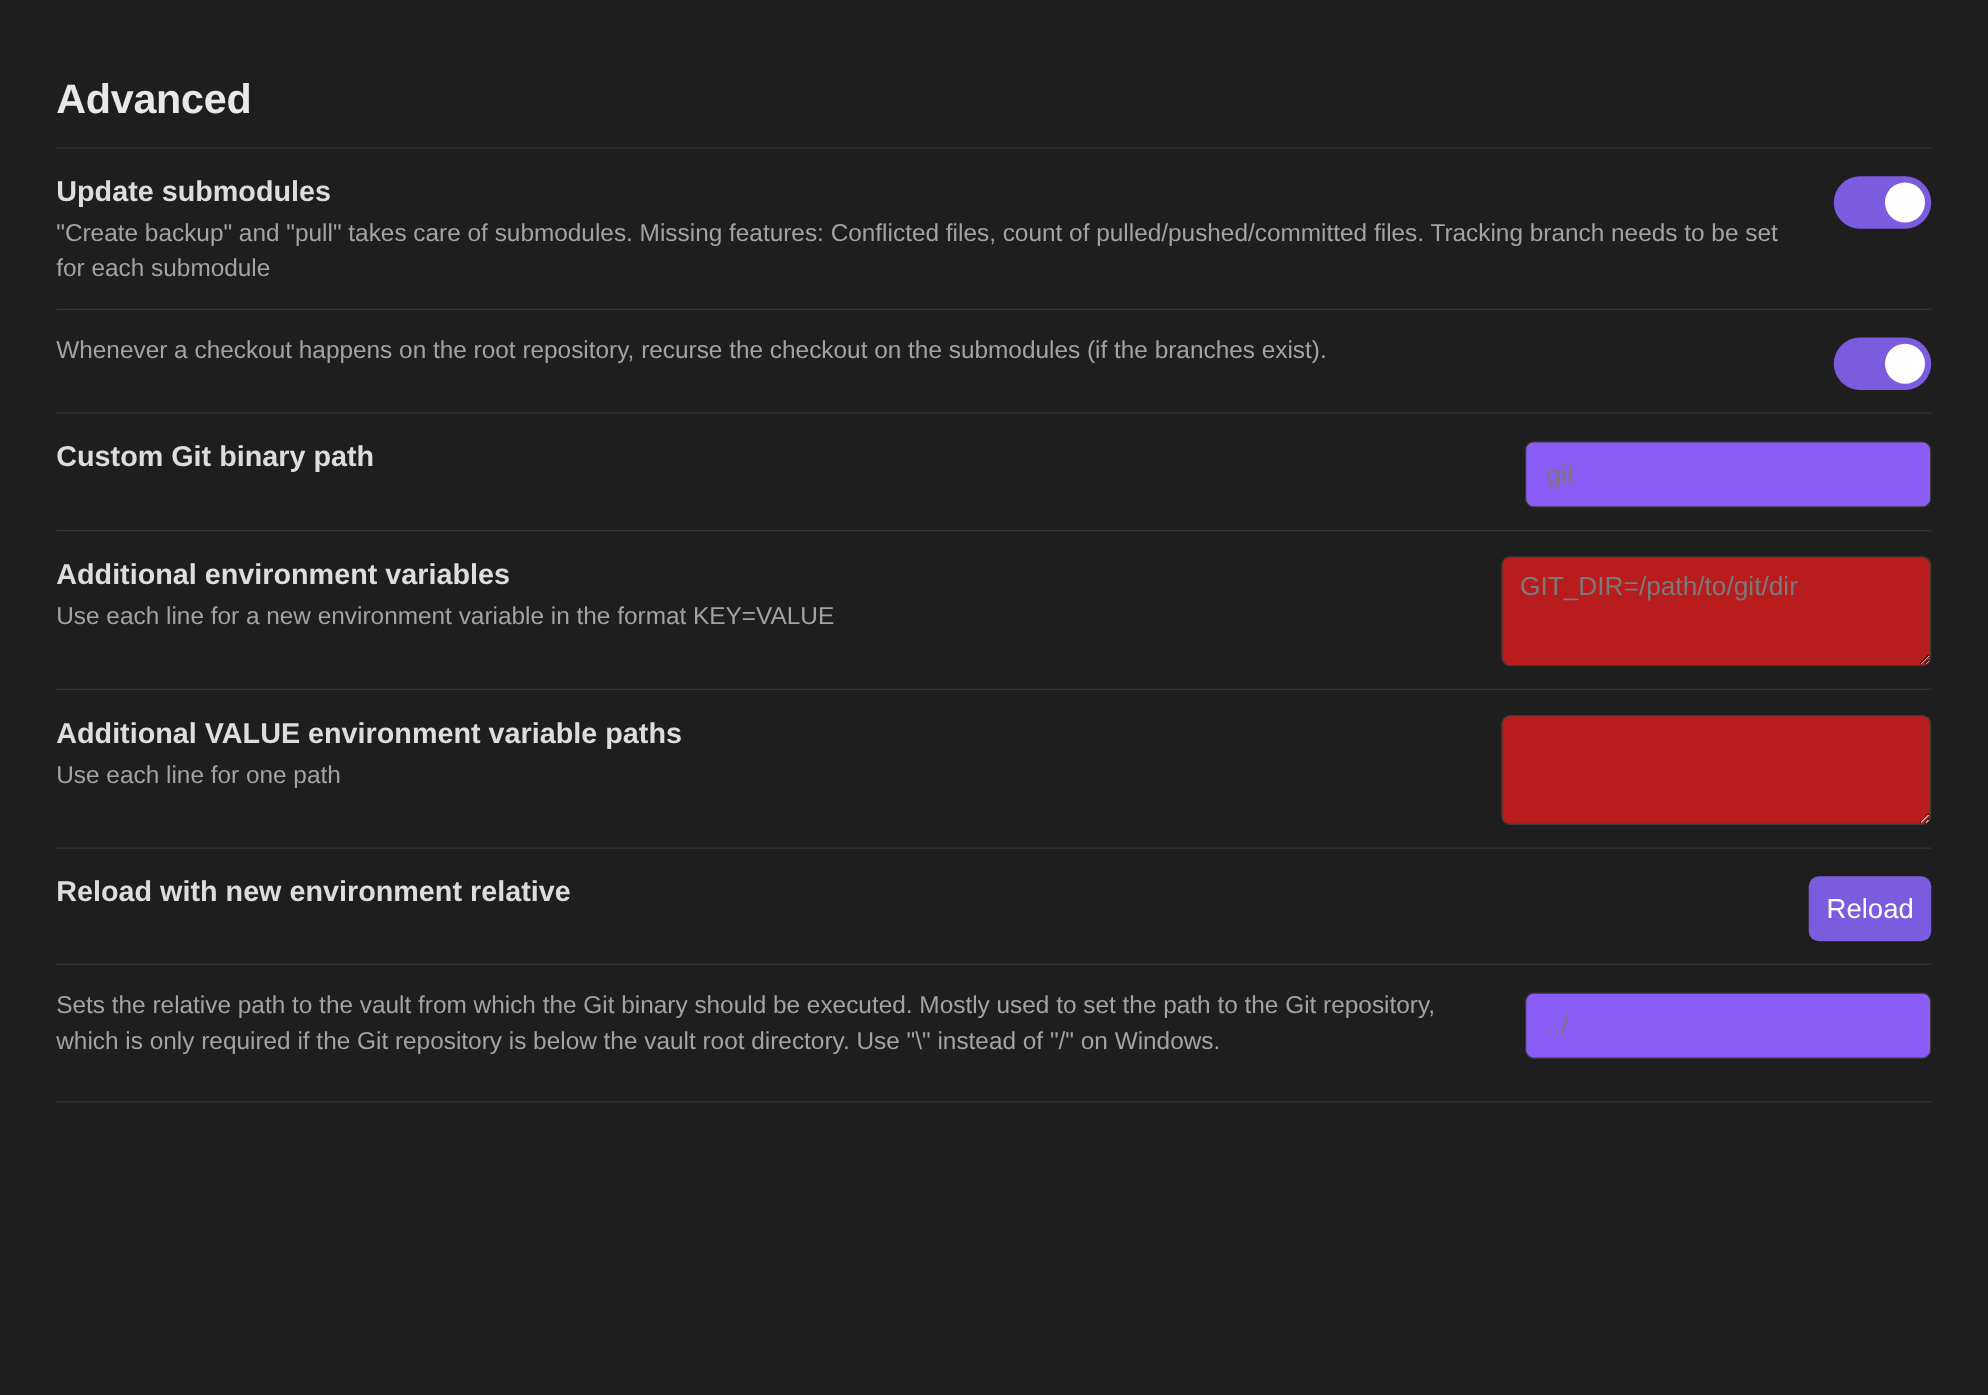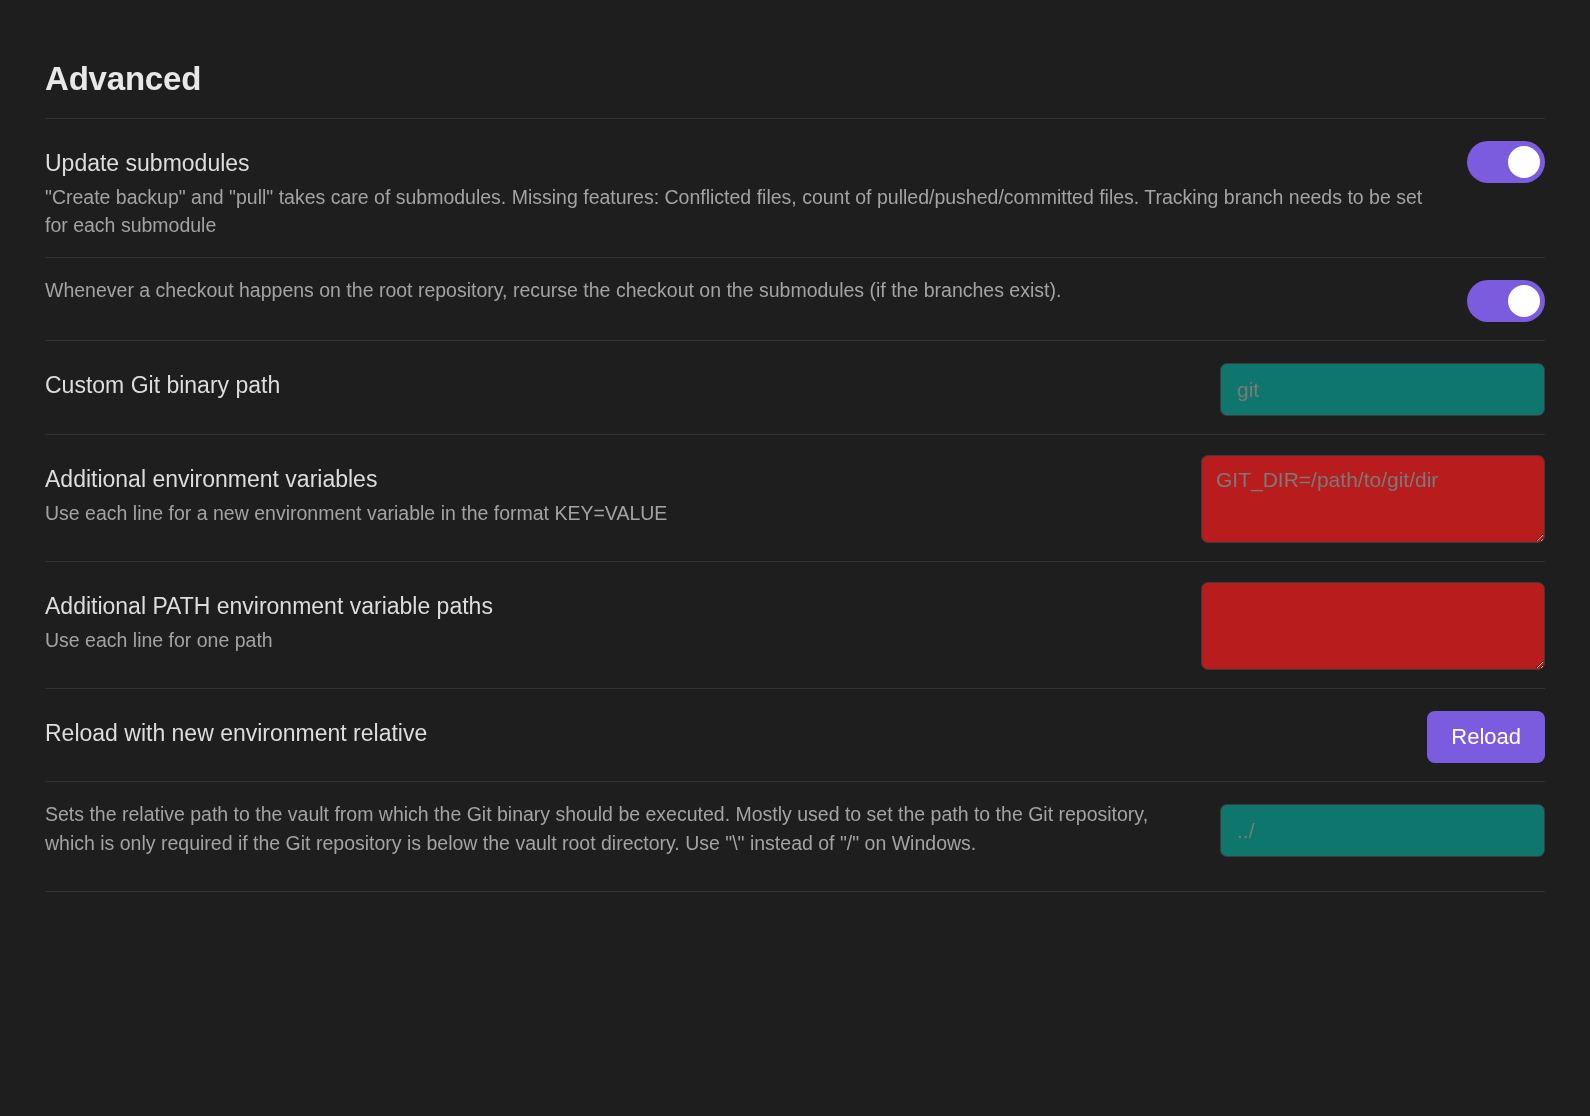--- a/index.html
+++ b/index.html
@@ -38,22 +38,22 @@
     gap: 24px;
   }
   .setting-info {
     flex: 1 1 auto;
     min-width: 0;
   }
   .setting-name {
     font-size: 23px;
     color: #dcddde;
     line-height: 1.25;
-    margin: 12px 0 5px 0;
-    font-weight: 400;
+    margin: 2px 0 5px 0;
+    font-weight: 700;
   }
   .setting-desc {
     font-size: 19.5px;
     color: #a3a3a3;
     line-height: 1.45;
     margin: 0;
     max-width: 1390px;
   }
   .setting-control {
     flex: 0 0 auto;
@@ -80,21 +80,21 @@
     width: 32px;
     height: 32px;
     border-radius: 50%;
     background: #ffffff;
   }
 
   
   .text-input {
     width: 325px;
     height: 53px;
-    background: #0f766e;
+    background: #8b5cf6;
     border: 1px solid #3b3b3b;
     border-radius: 7px;
     color: #dcddde;
     font-size: 21px;
     font-family: "Liberation Sans", sans-serif;
     padding: 0 16px;
     outline: none;
   }
   .text-input::placeholder { color: #7a7a7a; }
 
@@ -117,21 +117,21 @@
   .text-area::placeholder { color: #7a7a7a; }
 
   
   .cta-button {
     background: #7c5cde;
     color: #ffffff;
     border: none;
     border-radius: 8px;
     font-size: 22px;
     font-family: "Liberation Sans", sans-serif;
-    padding: 13px 24px;
+    padding: 13px 14px;
     cursor: pointer;
   }
 
   .row-tall .setting-control { padding-top: 2px; }
   .bottom-rule { border-top: 1px solid #333333; height: 1px; margin-top: 16px; }
 </style>
 </head>
 <body>
 
 <div class="page">
@@ -175,21 +175,21 @@
       <div class="setting-name">Additional environment variables</div>
       <div class="setting-desc">Use each line for a new environment variable in the format KEY=VALUE</div>
     </div>
     <div class="setting-control">
       <textarea class="text-area" placeholder="GIT_DIR=/path/to/git/dir" style=""></textarea>
     </div>
   </div>
 
   <div class="setting-row row-tall">
     <div class="setting-info">
-      <div class="setting-name">Additional PATH environment variable paths</div>
+      <div class="setting-name">Additional VALUE environment variable paths</div>
       <div class="setting-desc">Use each line for one path</div>
     </div>
     <div class="setting-control">
       <textarea class="text-area" placeholder="" style=""></textarea>
     </div>
   </div>
 
   <div class="setting-row">
     <div class="setting-info">
       <div class="setting-name">Reload with new environment relative</div>

